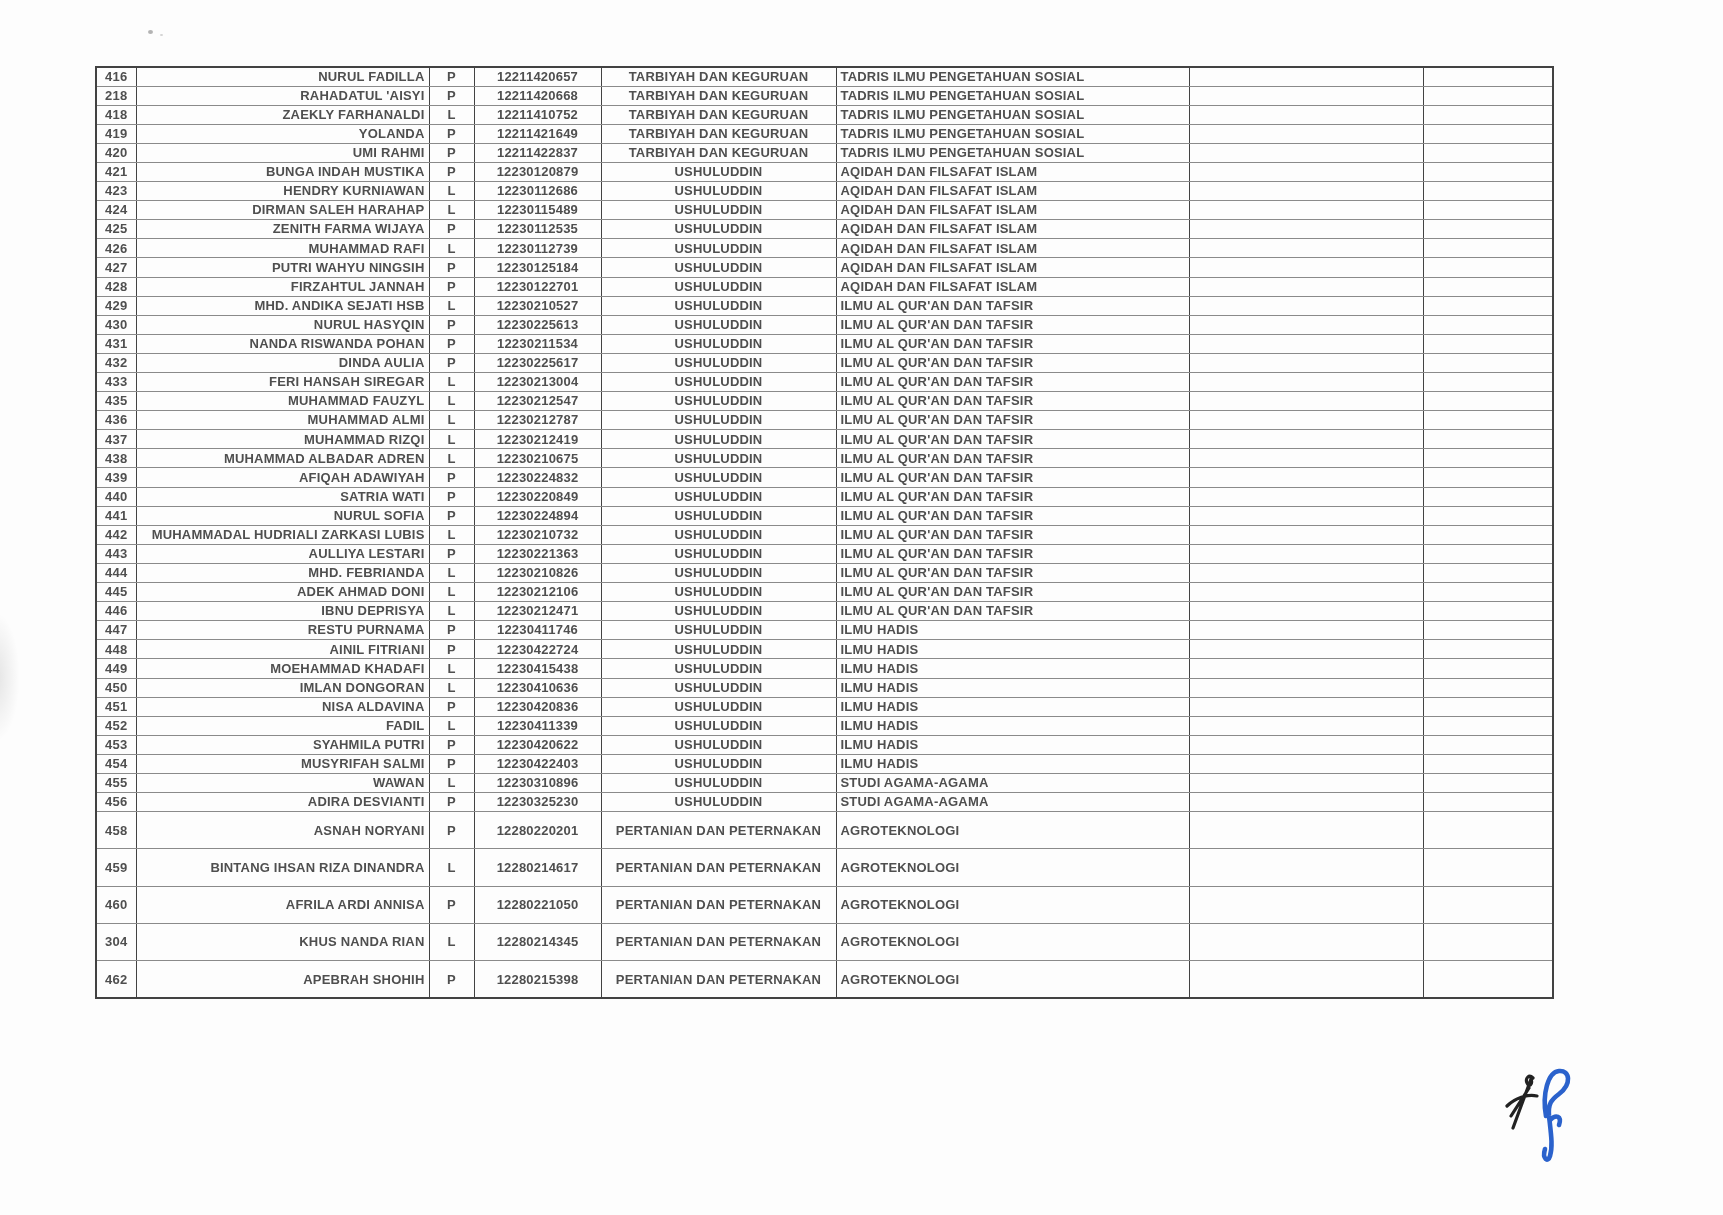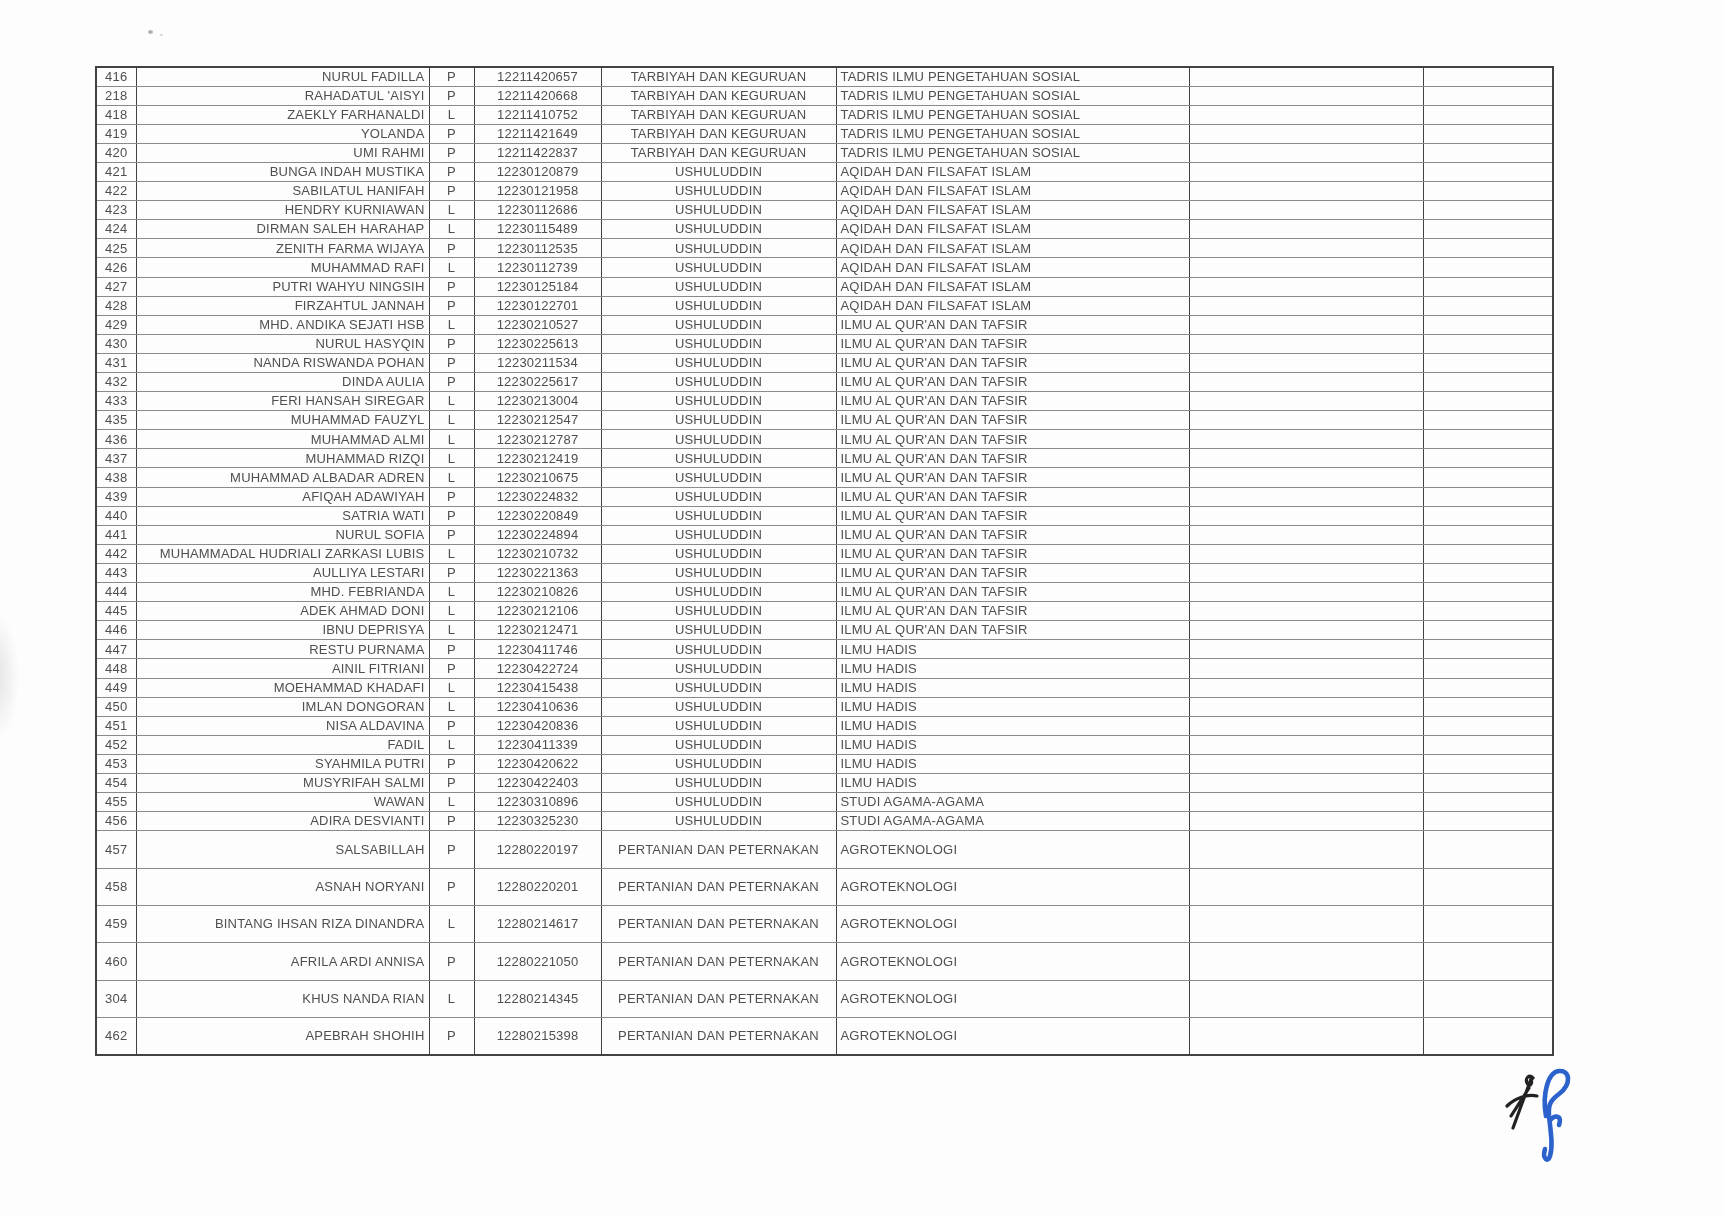--- a/index.html
+++ b/index.html
@@ -11,20 +11,21 @@
     --signature-black:#222222;
   }
   html,body{margin:0;padding:0;background:#e9e9e9;}
   .page{
     position:relative;
     width:1723px;height:1215px;
     background:var(--page-bg);
     overflow:hidden;
     font-family:"Liberation Sans","DejaVu Sans",sans-serif;
     color:var(--text);
+    font-weight:bold;
   }
   
   .speck{
     position:absolute;left:148px;top:30px;width:5px;height:4px;
     background:#9a9a9a;border-radius:50%;opacity:.75;
   }
   .speck2{
     position:absolute;left:160px;top:34px;width:3px;height:2px;
     background:#b5b5b5;border-radius:50%;opacity:.6;
   }
@@ -142,30 +143,20 @@
       <td class="c-no">421</td>
       <td class="c-name">BUNGA INDAH MUSTIKA</td>
       <td class="c-gender">P</td>
       <td class="c-nim">12230120879</td>
       <td class="c-fac">USHULUDDIN</td>
       <td class="c-prog">AQIDAH DAN FILSAFAT ISLAM</td>
       <td class="c-extra"></td>
       <td class="c-extra"></td>
     </tr>
         <tr class="small">
-      <td class="c-no">422</td>
-      <td class="c-name">SABILATUL HANIFAH</td>
-      <td class="c-gender">P</td>
-      <td class="c-nim">12230121958</td>
-      <td class="c-fac">USHULUDDIN</td>
-      <td class="c-prog">AQIDAH DAN FILSAFAT ISLAM</td>
-      <td class="c-extra"></td>
-      <td class="c-extra"></td>
-    </tr>
-        <tr class="small">
       <td class="c-no">423</td>
       <td class="c-name">HENDRY KURNIAWAN</td>
       <td class="c-gender">L</td>
       <td class="c-nim">12230112686</td>
       <td class="c-fac">USHULUDDIN</td>
       <td class="c-prog">AQIDAH DAN FILSAFAT ISLAM</td>
       <td class="c-extra"></td>
       <td class="c-extra"></td>
     </tr>
         <tr class="small">
@@ -478,30 +469,20 @@
       <td class="c-extra"></td>
       <td class="c-extra"></td>
     </tr>
         <tr class="small">
       <td class="c-no">456</td>
       <td class="c-name">ADIRA DESVIANTI</td>
       <td class="c-gender">P</td>
       <td class="c-nim">12230325230</td>
       <td class="c-fac">USHULUDDIN</td>
       <td class="c-prog">STUDI AGAMA-AGAMA</td>
-      <td class="c-extra"></td>
-      <td class="c-extra"></td>
-    </tr>
-        <tr class="tall">
-      <td class="c-no">457</td>
-      <td class="c-name">SALSABILLAH</td>
-      <td class="c-gender">P</td>
-      <td class="c-nim">12280220197</td>
-      <td class="c-fac">PERTANIAN DAN PETERNAKAN</td>
-      <td class="c-prog">AGROTEKNOLOGI</td>
       <td class="c-extra"></td>
       <td class="c-extra"></td>
     </tr>
         <tr class="tall">
       <td class="c-no">458</td>
       <td class="c-name">ASNAH NORYANI</td>
       <td class="c-gender">P</td>
       <td class="c-nim">12280220201</td>
       <td class="c-fac">PERTANIAN DAN PETERNAKAN</td>
       <td class="c-prog">AGROTEKNOLOGI</td>

